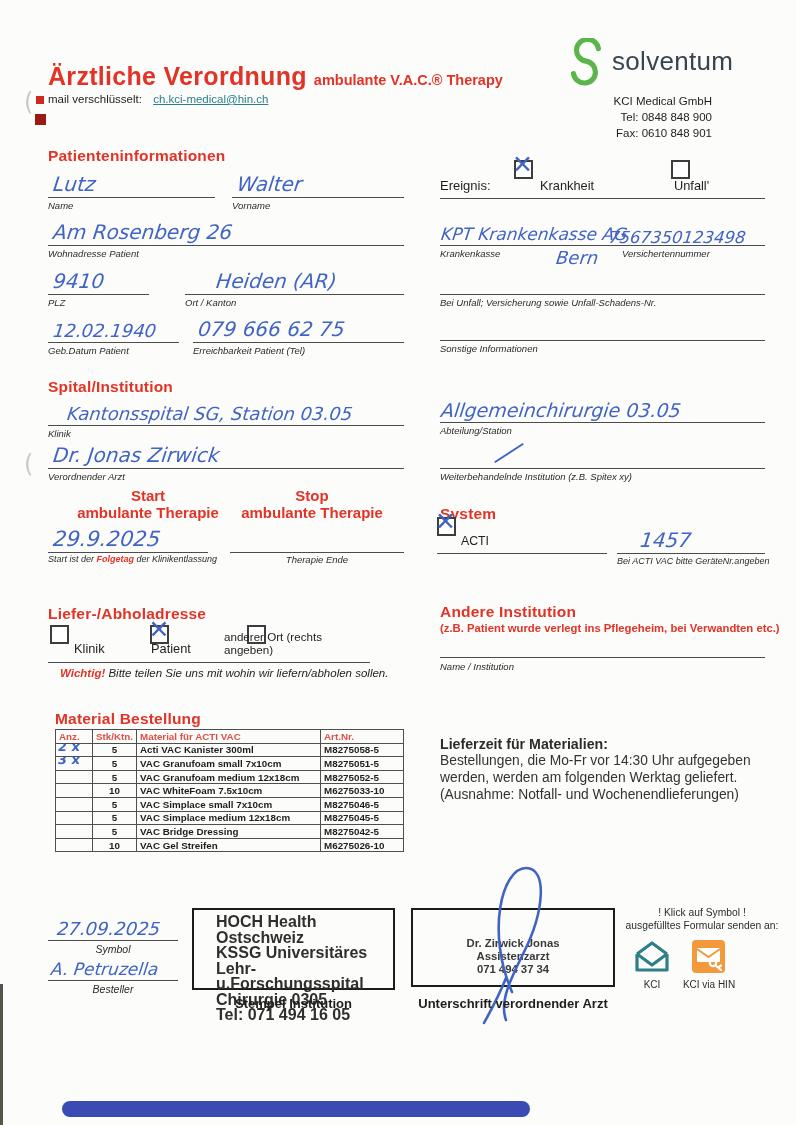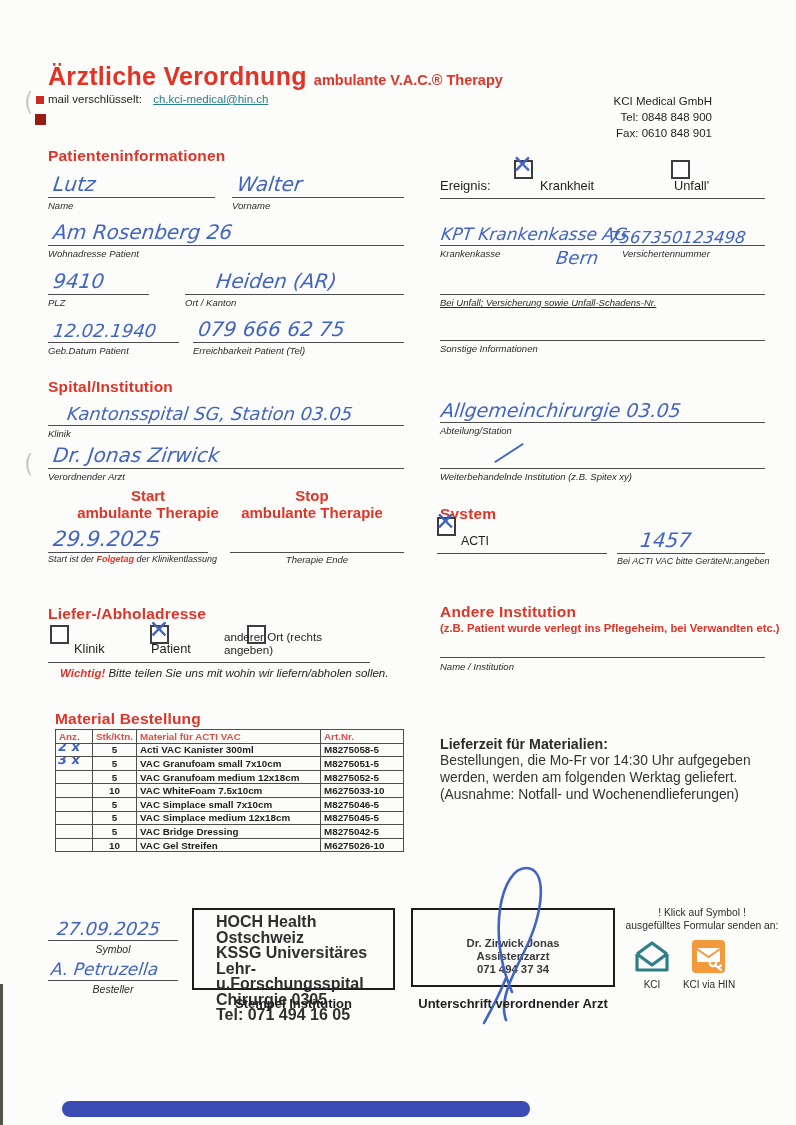--- a/index.html
+++ b/index.html
@@ -44,20 +44,28 @@
 </style>
 </head>
 <body>
 
 <div class="page">
 
   <div class="abs" style="left:48px;top:44px;margin-top:18px;">
     <span class="title">Ärztliche Verordnung</span><span class="subtitle">ambulante V.A.C.® Therapy</span>
   </div>
 
+  <div class="abs" style="left:563px;top:38px;display:flex;align-items:flex-start;">
+    <span>
+      <svg width="44" height="52" viewBox="0 0 46 52">
+        <path d="M37,10 A11.5,11.5 0 1 0 24,23 A11.5,11.5 0 1 1 11,36" fill="none" stroke="#5cb54b" stroke-width="5.4" stroke-linecap="round"></path>
+      </svg>
+    </span>
+    <span style="font-size:26px;color:#36454f;margin:8px 0 0 5px;letter-spacing:0.3px;">solventum</span>
+  </div>
 
   <div class="sq" style="left:36px;top:96px;width:8px;height:8px;background:#cf2a20;"></div>
   <div class="abs small" style="left:48px;top:93px;">
     <span>mail verschlüsselt:</span>
     <span class="link" style="margin-left:8px;">ch.kci-medical@hin.ch</span>
   </div>
   <div class="sq" style="left:35px;top:114px;width:11px;height:11px;background:#9b1a12;"></div>
 
   <div class="abs small" style="left:520px;top:93px;width:192px;text-align:right;line-height:16px;">
     <div>KCI Medical GmbH</div>
@@ -106,21 +114,21 @@
 
   <div class="field" style="left:440px;top:211px;width:325px;height:34px;">
     <span class="hw fval" style="font-size:17px;left:0;">KPT Krankenkasse AG</span>
     <span class="hw abs" style="bottom:-2px;left:168px;font-size:16.5px;">7567350123498</span>
     <span class="lbl" style="top:37px;">Krankenkasse</span>
     <span class="lbl" style="top:37px;left:182px;">Versichertennummer</span>
     <span class="hw abs" style="top:36px;left:115px;font-size:18px;">Bern</span>
   </div>
 
   <div class="field" style="left:440px;top:260px;width:325px;height:34px;">
-    <span class="lbl" style="top:37px;text-decoration:underline;">Bei Unfall; Versicherung sowie Unfall-Schadens-Nr.</span>
+    <span class="lbl" style="top:37px;">Bei Unfall; Versicherung sowie Unfall-Schadens-Nr.</span>
   </div>
   <div class="field" style="left:440px;top:306px;width:325px;height:34px;">
     <span class="lbl" style="top:37px;">Sonstige Informationen</span>
   </div>
 
   <div class="abs h" style="left:48px;top:378px;">Spital/Institution</div>
 
   <div class="field" style="left:48px;top:392px;width:356px;height:33px;">
     <span class="hw fval" style="font-size:18px;left:18px;">Kantonsspital SG, Station 03.05</span>
     <span class="lbl" style="top:36px;">Klinik</span>

